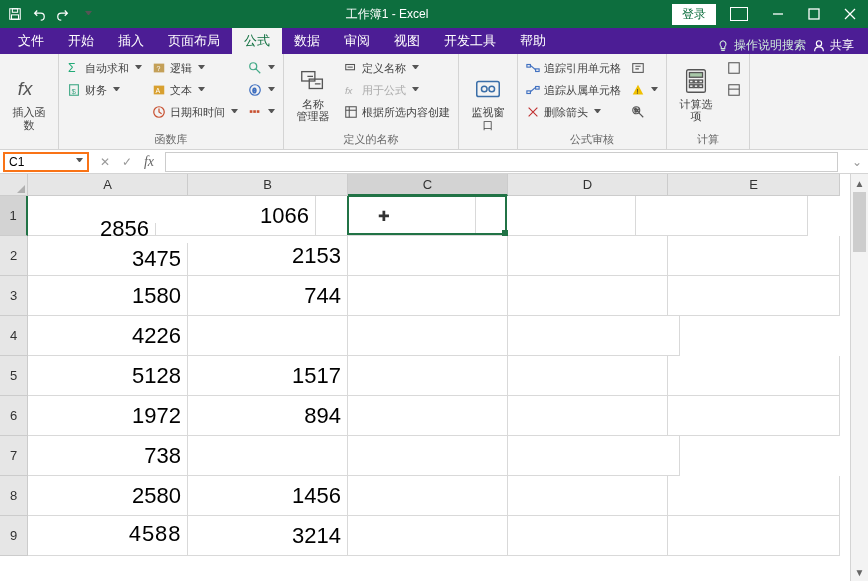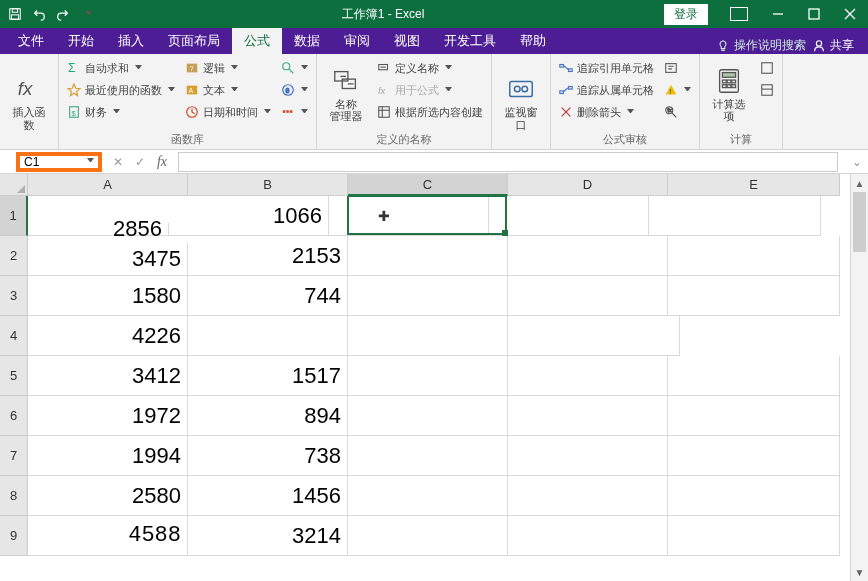--- a/index.html
+++ b/index.html
@@ -4,42 +4,42 @@
 <style>
 *{margin:0;padding:0;box-sizing:border-box;font-family:"Microsoft YaHei","Segoe UI",sans-serif}
 body{width:868px;height:581px;overflow:hidden;background:#fff}
 .titlebar{height:28px;background:#0d6e3e;display:flex;align-items:center;color:#fff;font-size:12px}
 .qat{display:flex;align-items:center;gap:2px;padding:0 4px}
 .qat-btn{width:22px;height:22px;display:flex;align-items:center;justify-content:center;color:#fff}
 .qat-btn svg{width:14px;height:14px}
 .title-center{flex:1;text-align:center}
 .win-btns{display:flex;align-items:center;gap:0}
 .win-btn{width:36px;height:28px;display:flex;align-items:center;justify-content:center;color:#fff}
-.login-btn{background:#fff;color:#0d6e3e;padding:2px 10px;font-size:12px;margin-right:16px}
+.login-btn{background:#fff;color:#0d6e3e;padding:2px 10px;font-size:12px;margin-right:8px}
 .tb-icon{width:18px;height:14px;border:1px solid #fff;position:relative;margin-right:6px}
 .tabs{height:26px;background:#4c1d95;display:flex;align-items:flex-end;padding:0 6px;color:#fff;font-size:13px}
 .tab{padding:4px 12px;cursor:pointer}
 .tab.active{background:#f3f3f3;color:#0d6e3e}
 .tabs-right{margin-left:auto;display:flex;align-items:center;gap:6px;padding-right:8px;font-size:12px}
 .tell-me{display:flex;align-items:center;gap:4px;color:#cfe9da}
 .bulb{width:14px;height:14px}
 .ribbon{height:96px;background:#f3f3f3;border-bottom:1px solid #d4d4d4;display:flex;font-size:11px;color:#444}
 .group{border-right:1px solid #d4d4d4;padding:4px 6px 2px;display:flex;flex-direction:column;justify-content:space-between}
 .group-label{text-align:center;font-size:11px;color:#666;padding-top:2px}
 .big-btn{display:flex;flex-direction:column;align-items:center;justify-content:center;width:46px;gap:2px;padding:2px}
 .big-btn svg{width:30px;height:30px}
 .big-btn span{font-size:11px;text-align:center;line-height:1.1}
 .group-body{display:flex;gap:6px;flex:1}
 .col{display:flex;flex-direction:column;gap:2px}
 .small-btn{display:flex;align-items:center;gap:4px;padding:1px 2px;height:20px;font-size:11px;white-space:nowrap}
 .small-btn svg{width:14px;height:14px;flex-shrink:0}
 .dd{width:7px;height:7px;margin-left:2px}
 .dd::before{content:"";display:block;border-left:3px solid transparent;border-right:3px solid transparent;border-top:4px solid #555}
 .formula-bar{height:24px;border-bottom:1px solid #d4d4d4;display:flex;align-items:center;font-size:12px;background:#fff}
-.namebox{width:86px;height:20px;border:4px solid #f97316;margin-left:16px;padding:0 4px;display:flex;align-items:center;justify-content:space-between}
+.namebox{width:86px;height:20px;border:2px solid #f97316;margin-left:3px;padding:0 4px;display:flex;align-items:center;justify-content:space-between}
 .namebox .dd{margin-left:auto}
 .fb-btns{display:flex;align-items:center;gap:6px;padding:0 8px;color:#999}
 .fb-btns span{width:16px;text-align:center}
 .fb-fx{font-style:italic;font-family:serif;font-size:14px;color:#666}
 .fb-input{flex:1;height:20px;border:1px solid #ccc;margin-right:14px;padding:0 4px}
 .fb-dd{width:12px;color:#999;margin-right:4px}
 .grid-wrap{position:relative;height:407px;display:flex}
 .corner{width:28px;height:22px;background:#e6e6e6;border-right:1px solid #ccc;border-bottom:1px solid #ccc;position:relative}
 .corner::after{content:"";position:absolute;right:2px;bottom:2px;border-left:8px solid transparent;border-bottom:8px solid #b0b0b0}
 .col-headers{display:flex;height:22px;flex:1}
@@ -154,27 +154,20 @@
     <div class="group-body">
       <div class="col">
         <div class="small-btn">
             <svg viewBox="0 0 16 16">
               <text x="1" y="13" font-size="14" fill="#2a7">Σ</text>
             </svg>
             <span>自动求和</span>
             <div class="dd"></div>
           </div>
         <div class="small-btn">
-            <svg viewBox="0 0 16 16" fill="none" stroke="#d8a030" stroke-width="1.4">
-              <path d="M8 1l2 5 5 .5-4 3 1 5-4-3-4 3 1-5-4-3 5-.5z"></path>
-            </svg>
-            <span>最近使用的函数</span>
-            <div class="dd"></div>
-          </div>
-        <div class="small-btn">
             <svg viewBox="0 0 16 16">
               <rect x="3" y="2" width="10" height="12" fill="none" stroke="#4a8" stroke-width="1.3"></rect>
               <text x="5" y="12" font-size="9" fill="#4a8">$</text>
             </svg>
             <span>财务</span>
             <div class="dd"></div>
           </div>
       </div>
       <div class="col">
         <div class="small-btn">
@@ -405,21 +398,21 @@
           <div class="row-h">5</div>
           <div class="row-h">6</div>
           <div class="row-h">7</div>
           <div class="row-h">8</div>
           <div class="row-h">9</div>
         </div>
       <div class="cells" id="cells">
         <div class="active-cell" id="activecell" style="left: 319px; top: -1px; width: 160px; height: 40px;"></div>
         <div class="cursor-plus" id="cursorplus" style="left: 350px; top: 12px;">✚</div>
       <div class="row">
-            <div class="cell" style="width: 141px; margin-top: 27px;">2856</div>
+            <div class="cell" style="width: 128px; margin-top: 27px;">2856</div>
             <div class="cell" style="width: 160px;">1066</div>
             <div class="cell" style="width: 160px;"></div>
             <div class="cell" style="width: 160px;"></div>
             <div class="cell" style="width: 172px;"></div>
           </div>
           <div class="row">
             <div class="cell" style="width: 160px; margin-top: 7px;">3475</div>
             <div class="cell" style="width: 160px;">2153</div>
             <div class="cell" style="width: 160px;"></div>
             <div class="cell" style="width: 160px;"></div>
@@ -432,35 +425,34 @@
             <div class="cell" style="width: 160px;"></div>
             <div class="cell" style="width: 172px;"></div>
           </div>
           <div class="row">
             <div class="cell" style="width: 160px;">4226</div>
             <div class="cell" style="width: 160px;"></div>
             <div class="cell" style="width: 160px;"></div>
             <div class="cell" style="width: 172px;"></div>
           </div>
           <div class="row">
-            <div class="cell" style="width: 160px;">3412</div>
+            <div class="cell" style="width: 160px;">5128</div>
             <div class="cell" style="width: 160px;">1517</div>
             <div class="cell" style="width: 160px;"></div>
             <div class="cell" style="width: 160px;"></div>
             <div class="cell" style="width: 172px;"></div>
           </div>
           <div class="row">
             <div class="cell" style="width: 160px;">1972</div>
             <div class="cell" style="width: 160px;">894</div>
             <div class="cell" style="width: 160px;"></div>
             <div class="cell" style="width: 160px;"></div>
             <div class="cell" style="width: 172px;"></div>
           </div>
           <div class="row">
-            <div class="cell" style="width: 160px;">1994</div>
             <div class="cell" style="width: 160px;">738</div>
             <div class="cell" style="width: 160px;"></div>
             <div class="cell" style="width: 160px;"></div>
             <div class="cell" style="width: 172px;"></div>
           </div>
           <div class="row">
             <div class="cell" style="width: 160px;">2580</div>
             <div class="cell" style="width: 160px;">1456</div>
             <div class="cell" style="width: 160px;"></div>
             <div class="cell" style="width: 160px;"></div>

